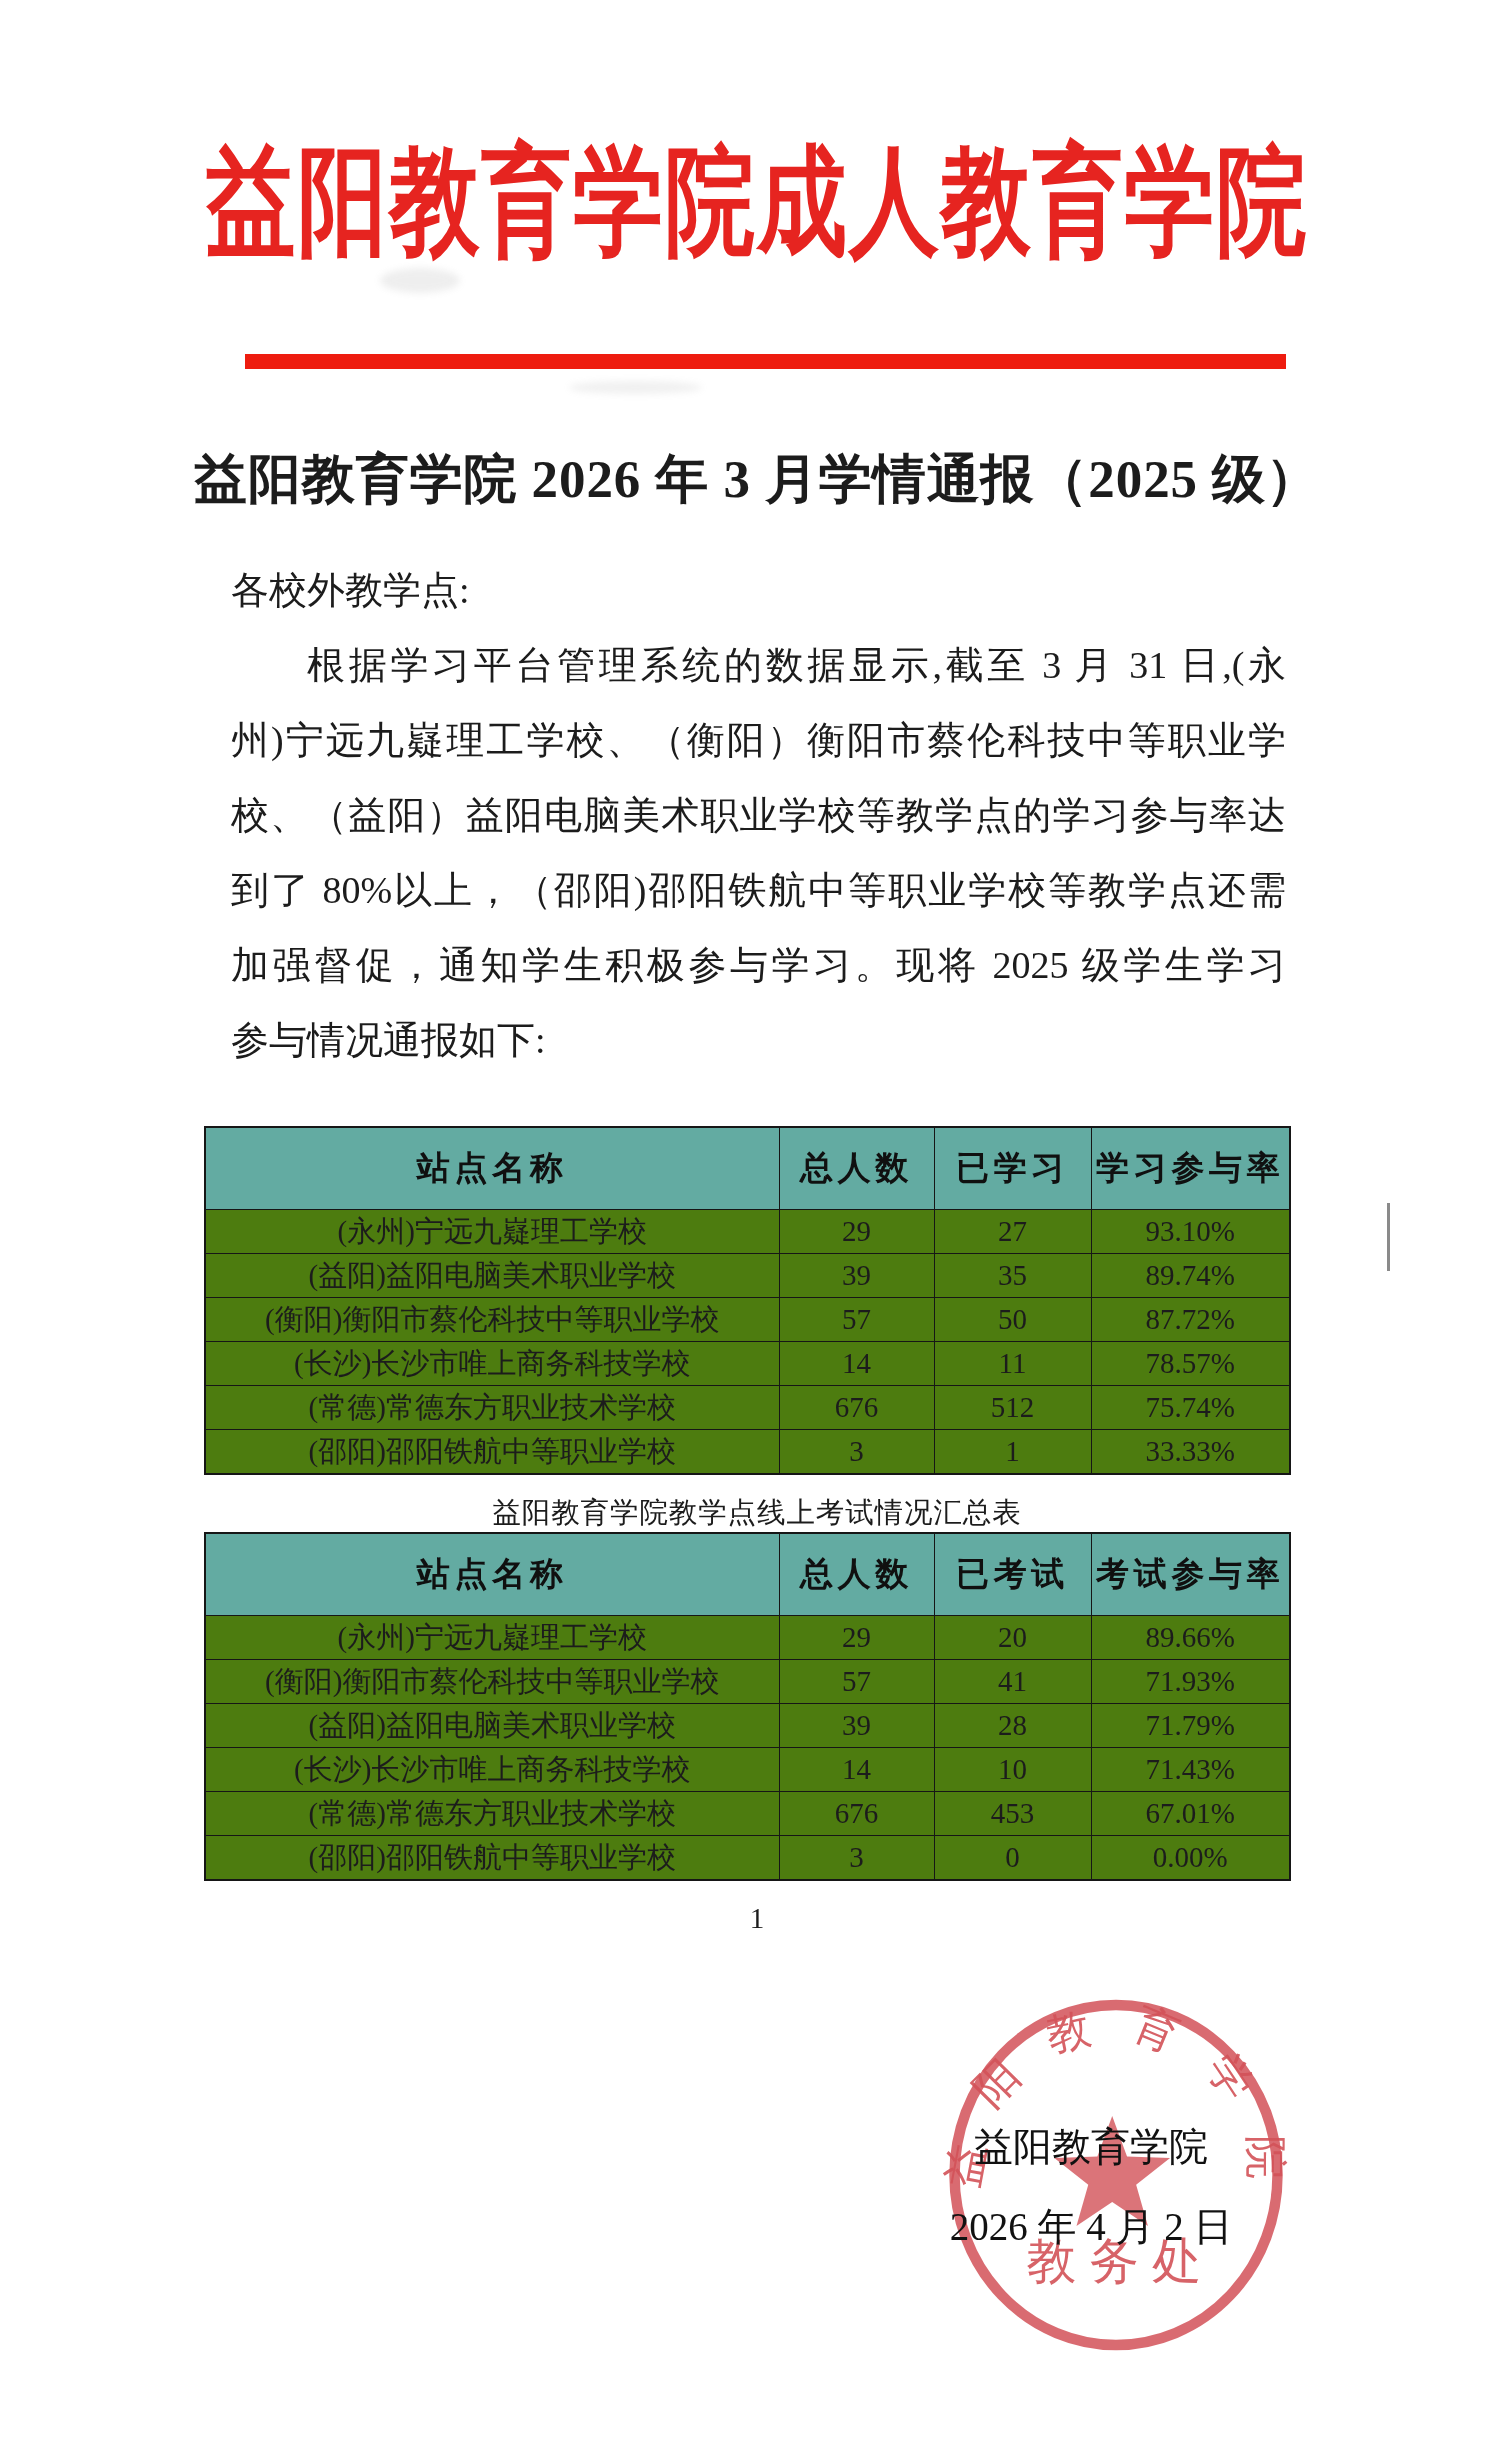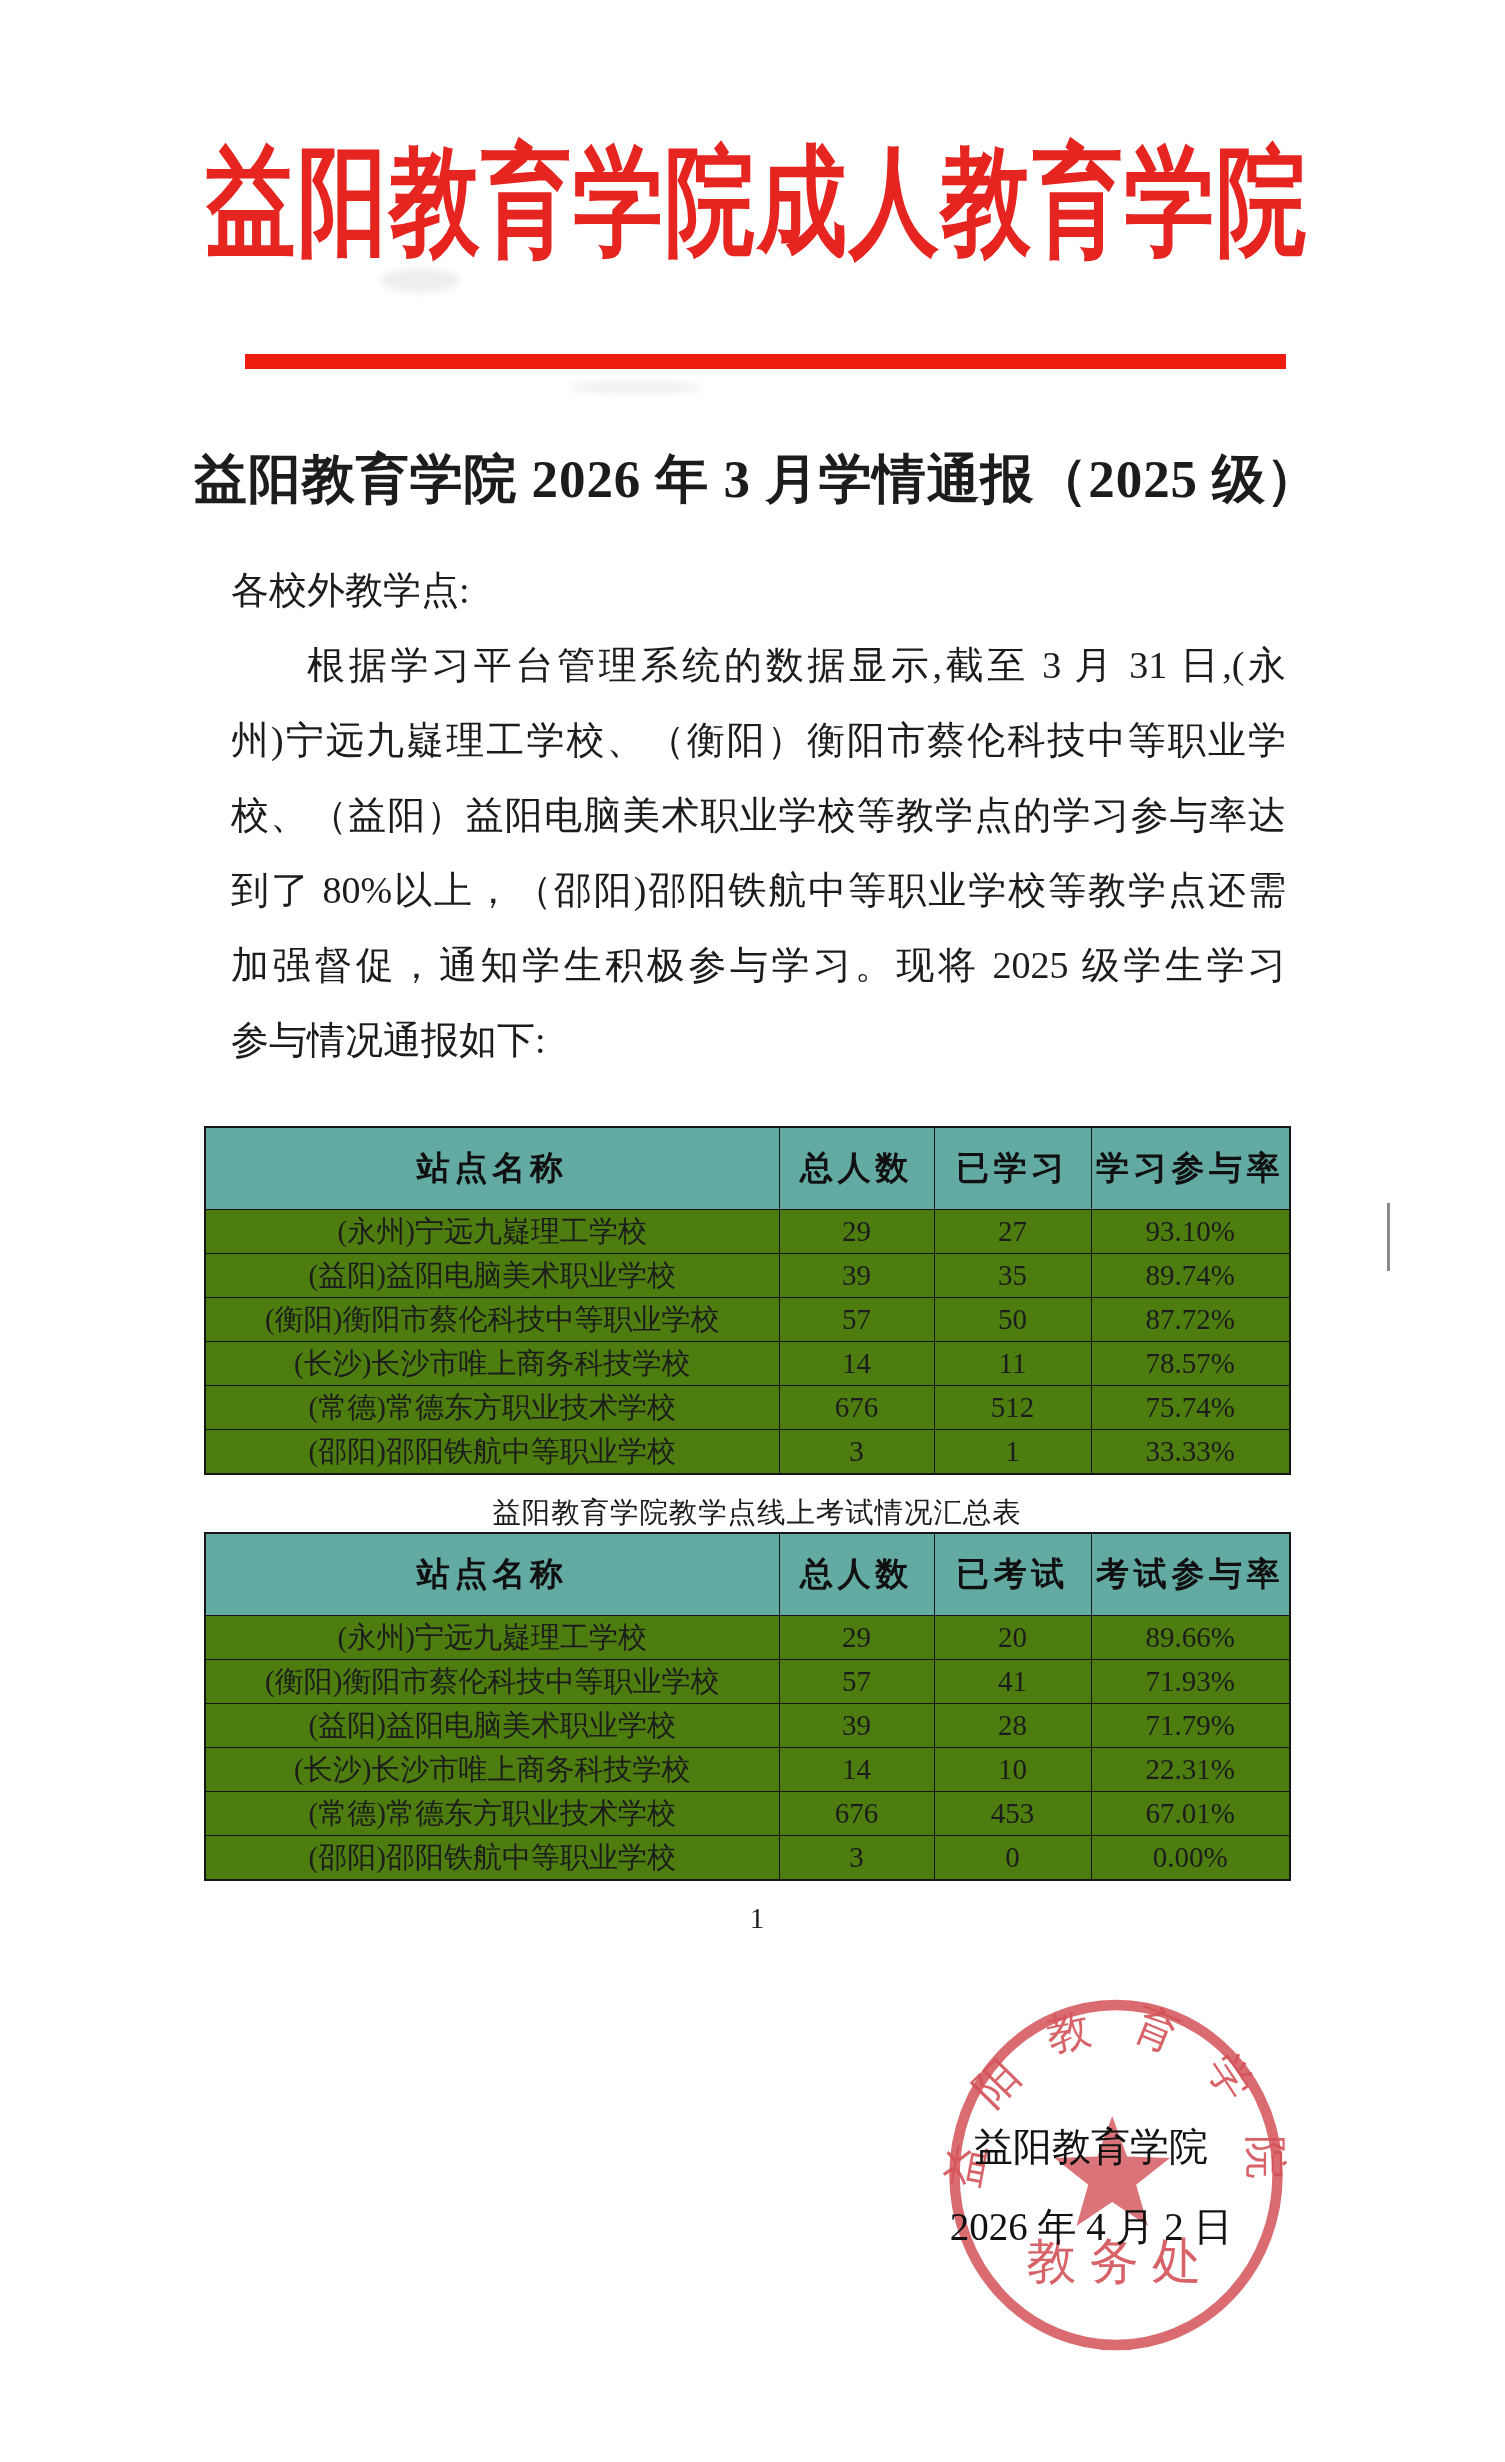--- a/index.html
+++ b/index.html
@@ -203,21 +203,21 @@
     <tr>
       <td>(益阳)益阳电脑美术职业学校</td>
       <td>39</td>
       <td>28</td>
       <td>71.79%</td>
     </tr>
     <tr>
       <td>(长沙)长沙市唯上商务科技学校</td>
       <td>14</td>
       <td>10</td>
-      <td>22.31%</td>
+      <td>71.43%</td>
     </tr>
     <tr>
       <td>(常德)常德东方职业技术学校</td>
       <td>676</td>
       <td>453</td>
       <td>67.01%</td>
     </tr>
     <tr>
       <td>(邵阳)邵阳铁航中等职业学校</td>
       <td>3</td>

